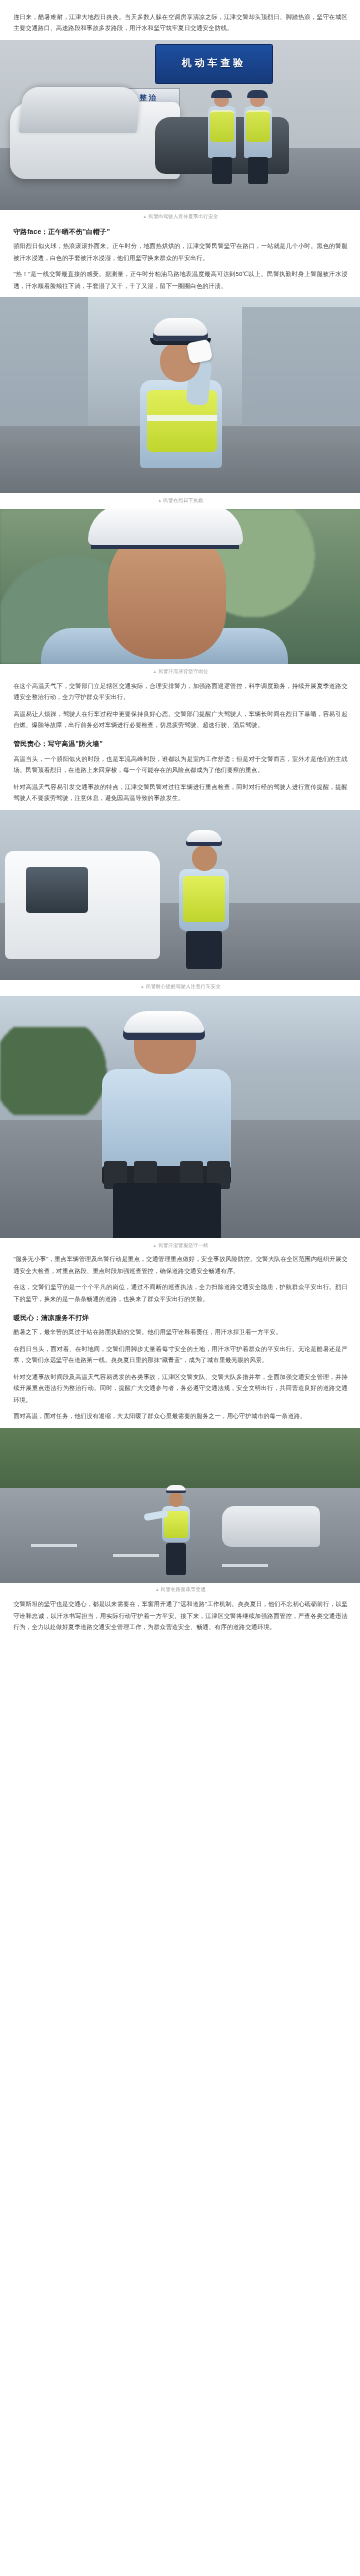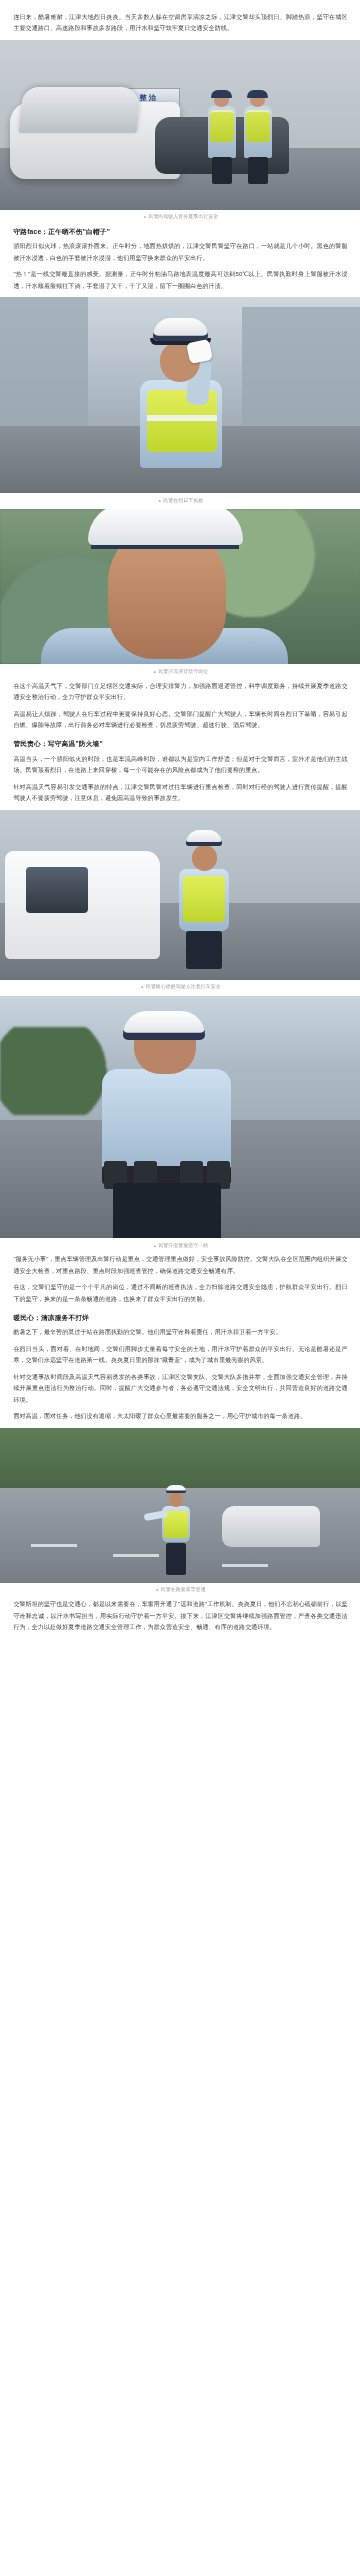--- a/index.html
+++ b/index.html
@@ -323,20 +323,21 @@
   }
 </style>
 </head>
 <body>
 
 <div class="page">
 
   <p class="para first">连日来，酷暑难耐，江津大地烈日炎炎。当天多数人躲在空调房享清凉之际，江津交警却头顶烈日、脚踏热浪，坚守在城区主要交通路口、高速路段和事故多发路段，用汗水和坚守筑牢夏日交通安全防线。</p>
 
   <div class="photo p1">
+    <div class="banner">机动车查验</div>
     <div class="banner2">夏季交通安全整治</div>
     <div class="asphalt"></div>
     <div class="car"></div>
     <div class="hood"></div>
     <div class="car2"></div>
     <div class="officer" style="left:206px;">
       <div class="body"></div>
         <div class="vest"></div>
         <div class="head"></div>
         <div class="cap"></div>

